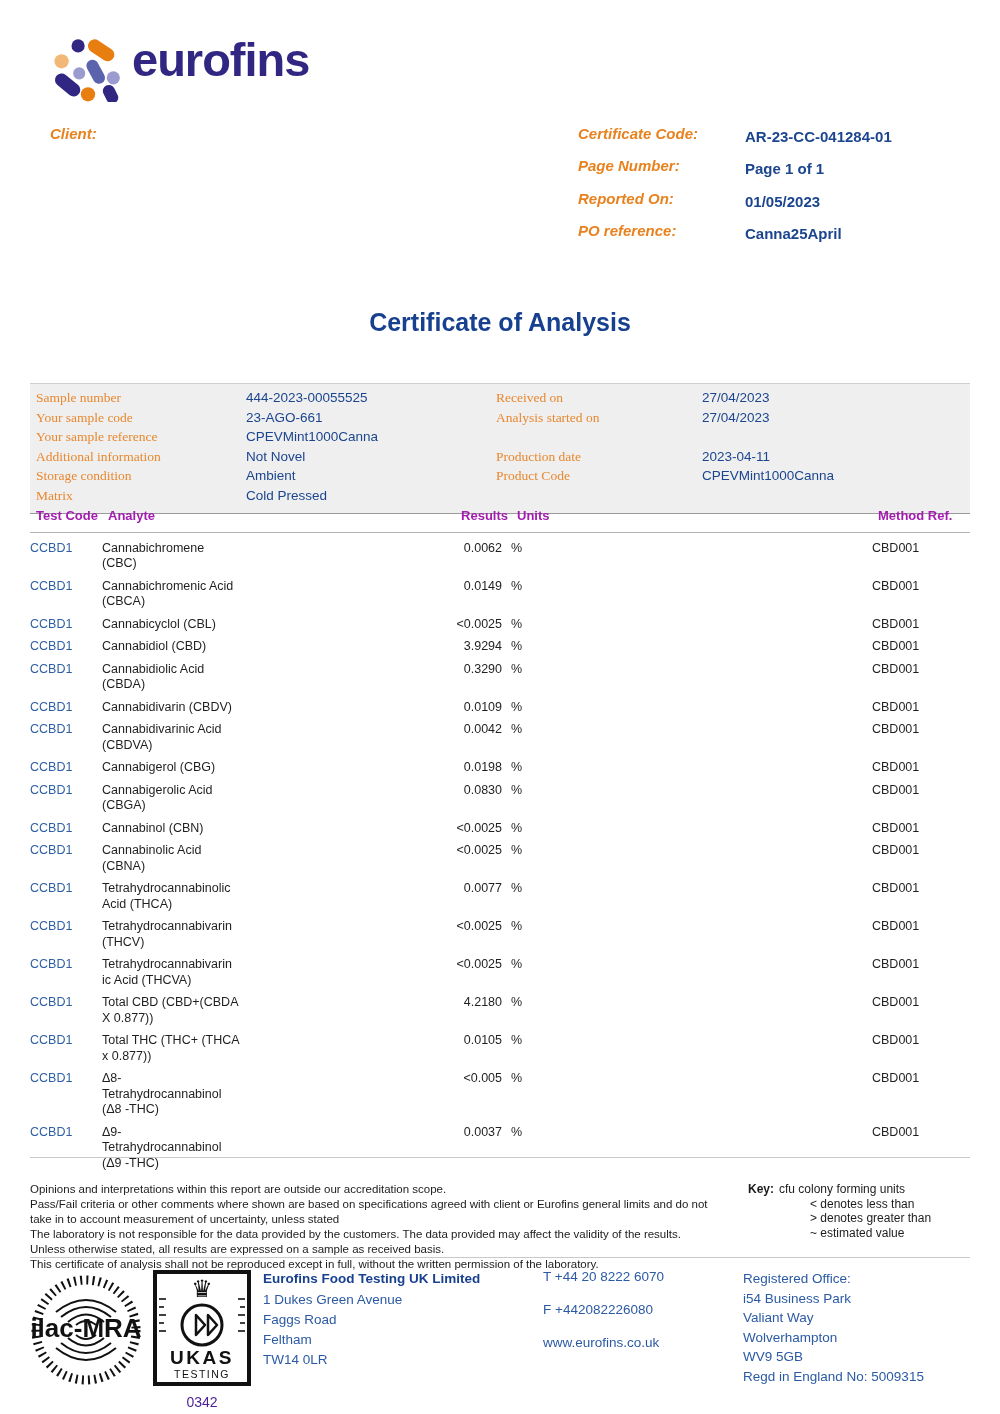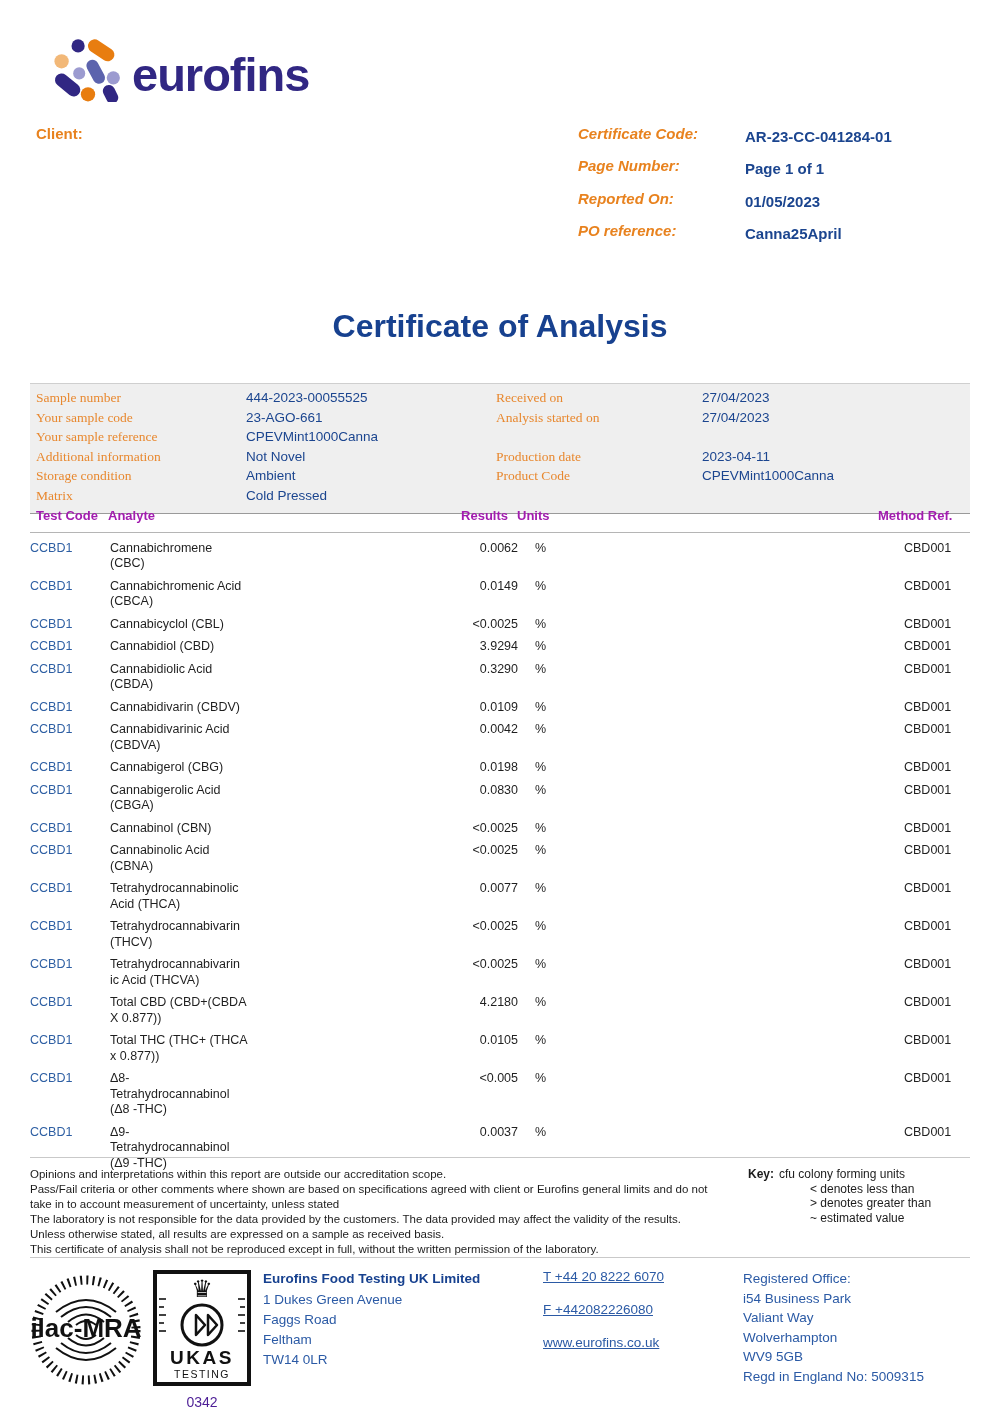--- a/index.html
+++ b/index.html
@@ -1,72 +1,72 @@
 <!DOCTYPE html>
 <html><head>
 <meta charset="utf-8">
 <style>
   * { margin:0; padding:0; box-sizing:border-box; }
   html,body { background:#ffffff; }
   body { font-family:"Liberation Sans", sans-serif; color:#1a1a1a; }
   .page { position:relative; width:1000px; height:1414px; margin:0 auto; background:#fff; overflow:hidden; }
 
   
-  .logo-row { position:absolute; top:36px; left:52px; display:flex; align-items:flex-end; }
+  .logo-row { position:absolute; top:36px; left:52px; display:flex; align-items:flex-start; }
   .logo-mark { width:72px; height:66px; }
   .logo-text { font-size:47px; font-weight:bold; color:#312783; letter-spacing:-1px; margin-left:8px; margin-top:-4px; }
 
   
-  .client-label { position:absolute; top:125px; left:36px; font-size:15px; font-weight:bold; color:#E8821E; }
+  .client-label { position:absolute; top:125px; left:50px; font-size:15px; font-weight:bold; font-style:italic; color:#E8821E; }
   .meta-block { position:absolute; top:125px; left:578px; width:392px; }
   .meta-row { display:flex; margin-bottom:9px;gap:23px; }
   .meta-label { width:144px; font-size:15px; font-weight:bold; font-style:italic; color:#E8821E; flex:none; }
   .meta-values { font-size:15px; font-weight:bold; color:#1B458F; line-height:1.55; }
 
   
-  .page-title { position:absolute; top:308px; left:0; width:100%; text-align:center; font-size:32px; font-weight:bold; color:#17418F; }
+  .page-title { position:absolute; top:308px; left:0; width:100%; text-align:center; font-size:25px; font-weight:bold; color:#17418F; }
 
   
   .sample-band { position:absolute; top:383px; left:30px; width:940px; background:#EFEFEF; border-top:1px solid #cfcfcf; border-bottom:1px solid #9a9a9a; padding:4px 6px 8px 6px; }
   .sample-row { display:grid; grid-template-columns:210px 250px 206px 1fr; font-size:13.5px; line-height:19.5px; }
   .sample-label { color:#E8882F;font-family:Liberation Serif, serif; }
   .sample-value { color:#1B458F; }
 
   
   .results { position:absolute; top:508px; left:30px; width:940px; }
   .rt-grid { display:grid; grid-template-columns:72px 150px 250px 50px 1fr; padding:0 0 0 6px; }
   .rt-head { font-size:13px; font-weight:bold; color:#a21caf; padding-bottom:9px; border-bottom:1px solid #b5b5b5; margin-bottom:4px; }
-  .rt-row { font-size:12.5px; line-height:15.5px; padding:3.5px 0;gap:8px; }
+  .rt-row { font-size:12.5px; line-height:15.5px; padding:3.5px 0; }
   .col-results { text-align:right; }
   .col-units { padding-left:9px; }
   .col-method { padding-left:320px; white-space:nowrap; }
   .cell-testcode { color:#2E5FA3; }
   .cell-analyte { color:#1f1f1f; width:150px; padding-right:10px; }
   .cell-result { color:#1f1f1f; }
   .cell-method { color:#1f1f1f; }
 
   
-  .notes-row { position:absolute; top:1157px; left:30px; width:940px; border-top:1px solid #c9c9c9; padding-top:9px; display:flex; }
+  .notes-row { position:absolute; top:1157px; left:30px; width:940px; border-top:1px solid #c9c9c9; padding-top:24px; display:flex; }
   .disclaimer { width:700px; font-size:11.5px; line-height:15px; color:#1c1c1c; }
   .key-block { width:240px; font-size:12px; line-height:14.5px; color:#1c1c1c; padding-left:18px; }
   .key-first { display:flex; }
   .key-title { font-weight:bold; margin-right:5px; }
   .key-indent { padding-left:62px; }
 
   
   .footer { position:absolute; top:1257px; left:30px; width:940px; border-top:1px solid #c9c9c9; padding-top:11px; display:flex; }
   .accred { width:233px; display:flex; }
   .ilac { width:112px; height:118px; margin-top:2px; }
   .ukas-wrap { margin-left:10px; text-align:center; }
   .ukas { width:100px; height:118px; }
   .ukas-num { font-size:14px; color:#4c1d95; margin-top:3px; }
   .f-address { width:280px; font-size:13.5px; line-height:20px; color:#2B5AA5; }
   .f-company { font-weight:bold; color:#17418F; margin-bottom:1px; }
   .f-contact { width:200px; font-size:13.5px; color:#2B5AA5; }
-  .f-contact .c-line { margin-bottom:10px;text-decoration:underline; }
+  .f-contact .c-line { margin-bottom:10px; }
   .f-contact .c-gap { margin-bottom:18px; }
   .f-reg { width:227px; font-size:13.5px; line-height:19.5px; color:#2B5AA5; }
 </style>
 </head>
 <body>
 
 <div class="page">
 
   <div class="logo-row">
     <svg class="logo-mark" viewBox="0 0 64 60">

